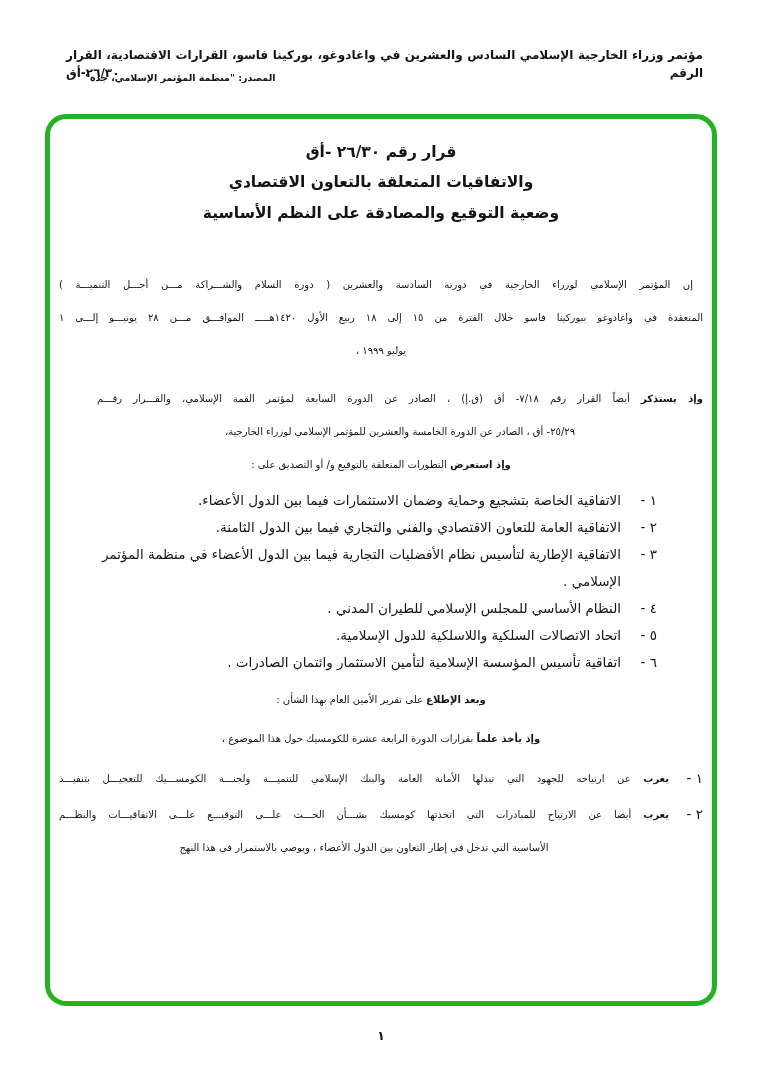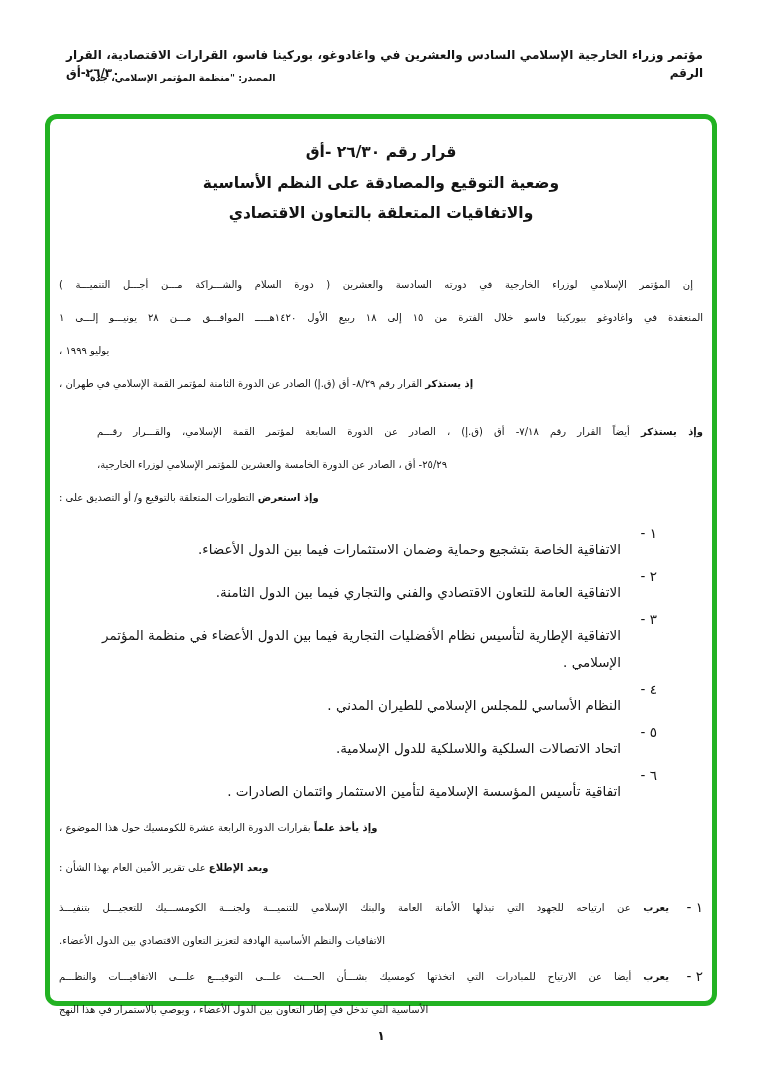--- a/index.html
+++ b/index.html
@@ -22,42 +22,42 @@
   .src{
     position:absolute;top:72px;right:45px;left:45px;
     font-size:9.5px;font-weight:700;
     text-align:left;padding-left:40px;
   }
   
   .frame{
     position:absolute;left:45px;top:114px;
     width:672px;height:892px;
     border:5px solid #22b222;
-    border-radius:12px;
+    border-radius:21px;
     box-sizing:border-box;
   }
   .content{
     position:absolute;inset:0;
     padding:22px 9px 0 9px;
   }
   .bold{font-weight:700;}
   .t{font-size:15.5px;line-height:22px;font-weight:700;text-align:center;}
   .t2{margin-top:13px;}
   .t3{margin-top:9px;}
   .t4{margin-top:8px;}
   .body-line{font-size:10px;line-height:33px;}
   .jlast{text-align:justify;text-align-last:justify;}
-  .rline{text-align:left;}
+  .rline{text-align:center;}
   .indent{text-indent:10px;}
   .p1{margin-top:44px;}
   .p3{margin-top:15px;margin-left:38px;}
   .list{margin-top:6px;}
   .li{display:flex;font-size:13.5px;line-height:27px;padding-right:46px;}
   .li .marker{flex:0 0 36px;}
-  .li .txt{flex:1;margin-top:16px;}
+  .li .txt{flex:1;}
   .p5{margin-top:6px;}
   .p6{margin-top:7px;}
   .op{display:flex;font-size:13.5px;line-height:33px;}
   .op1{margin-top:7px;}
   .op2{margin-top:3px;}
   .op .marker{flex:0 0 34px;}
   .op .optxt{flex:1;}
   .pagenum{
     position:absolute;top:1028px;left:0;right:0;
     text-align:center;font-size:12.5px;font-weight:700;
@@ -68,30 +68,29 @@
 
 <div class="page">
 
   <div class="hdr">مؤتمر وزراء الخارجية الإسلامي السادس والعشرين في واغادوغو، بوركينا فاسو، القرارات الاقتصادية، القرار الرقم ٢٦/٣٠-أق</div>
   <div class="src">المصدر: "منظمة المؤتمر الإسلامي، جدة"</div>
 
   <div class="frame">
     <div class="content">
 
       <div class="t">قرار رقم ٢٦/٣٠ -أق</div>
+      <div class="t t4">والاتفاقيات المتعلقة بالتعاون الاقتصادي</div>
       <div class="t t3">وضعية التوقيع والمصادقة على النظم الأساسية</div>
-      <div class="t t4">والاتفاقيات المتعلقة بالتعاون الاقتصادي</div>
 
       <div class="p1">
         <div class="body-line jlast indent">إن المؤتمر الإسلامي لوزراء الخارجية في دورته السادسة والعشرين ( دورة السلام والشـــراكة مـــن أجـــل التنميـــة )</div>
         <div class="body-line jlast">المنعقدة في واغادوغو ببوركينا فاسو خلال الفترة من ١٥ إلى ١٨ ربيع الأول ١٤٢٠هـــــ الموافـــق مـــن ٢٨ يونيـــو إلـــى ١</div>
         <div class="body-line rline">يوليو ١٩٩٩ ،</div>
       </div>
 
-      <div class="body-line rline"><span class="bold">إذ يستذكر</span><span> القرار رقم ٨/٢٩- أق (ق.إ) الصادر عن الدورة الثامنة لمؤتمر القمة الإسلامي في طهران ،</span></div>
 
       <div class="p3">
         <div class="body-line jlast"><span class="bold">وإذ يستذكر</span><span> أيضاً القرار رقم ٧/١٨- أق (ق.إ) ، الصادر عن الدورة السابعة لمؤتمر القمة الإسلامي، والقـــرار رقـــم</span></div>
         <div class="body-line rline">٢٥/٢٩- أق ، الصادر عن الدورة الخامسة والعشرين للمؤتمر الإسلامي لوزراء الخارجية،</div>
       </div>
 
       <div class="body-line rline"><span class="bold">وإذ استعرض</span><span> التطورات المتعلقة بالتوقيع و/ أو التصديق على :</span></div>
 
       <div class="list">
         <div class="li">
@@ -113,29 +112,28 @@
         <div class="li">
           <span class="marker">٥ -</span>
           <span class="txt">اتحاد الاتصالات السلكية واللاسلكية للدول الإسلامية.</span>
         </div>
         <div class="li">
           <span class="marker">٦ -</span>
           <span class="txt">اتفاقية تأسيس المؤسسة الإسلامية لتأمين الاستثمار وائتمان الصادرات .</span>
         </div>
       </div>
 
+      <div class="body-line rline p6"><span class="bold">وبعد الإطلاع</span><span> على تقرير الأمين العام بهذا الشأن :</span></div>
+
       <div class="body-line rline p5"><span class="bold">وإذ يأخذ علماً</span><span> بقرارات الدورة الرابعة عشرة للكومسيك حول هذا الموضوع ،</span></div>
-
-      <div class="body-line rline p6"><span class="bold">وبعد الإطلاع</span><span> على تقرير الأمين العام بهذا الشأن :</span></div>
 
       <div class="op op1">
         <span class="marker">١ -</span>
         <span class="optxt">
           <span class="body-line jlast" style="display:block;"><span class="bold">يعرب</span><span> عن ارتياحه للجهود التي تبذلها الأمانة العامة والبنك الإسلامي للتنميـــة ولجنـــة الكومســـيك للتعجيـــل بتنفيـــذ</span></span>
-          <span class="body-line rline" style="display:block;">الاتفاقيات والنظم الأساسية الهادفة لتعزيز التعاون الاقتصادي بين الدول الأعضاء.</span>
         </span>
       </div>
 
       <div class="op op2">
         <span class="marker">٢ -</span>
         <span class="optxt">
           <span class="body-line jlast" style="display:block;"><span class="bold">يعرب</span><span> أيضا عن الارتياح للمبادرات التي اتخذتها كومسيك بشـــأن الحـــث علـــى التوقيـــع علـــى الاتفاقيـــات والنظـــم</span></span>
           <span class="body-line rline" style="display:block;">الأساسية التي تدخل في إطار التعاون بين الدول الأعضاء ، ويوصي بالاستمرار في هذا النهج</span>
         </span>
       </div>

